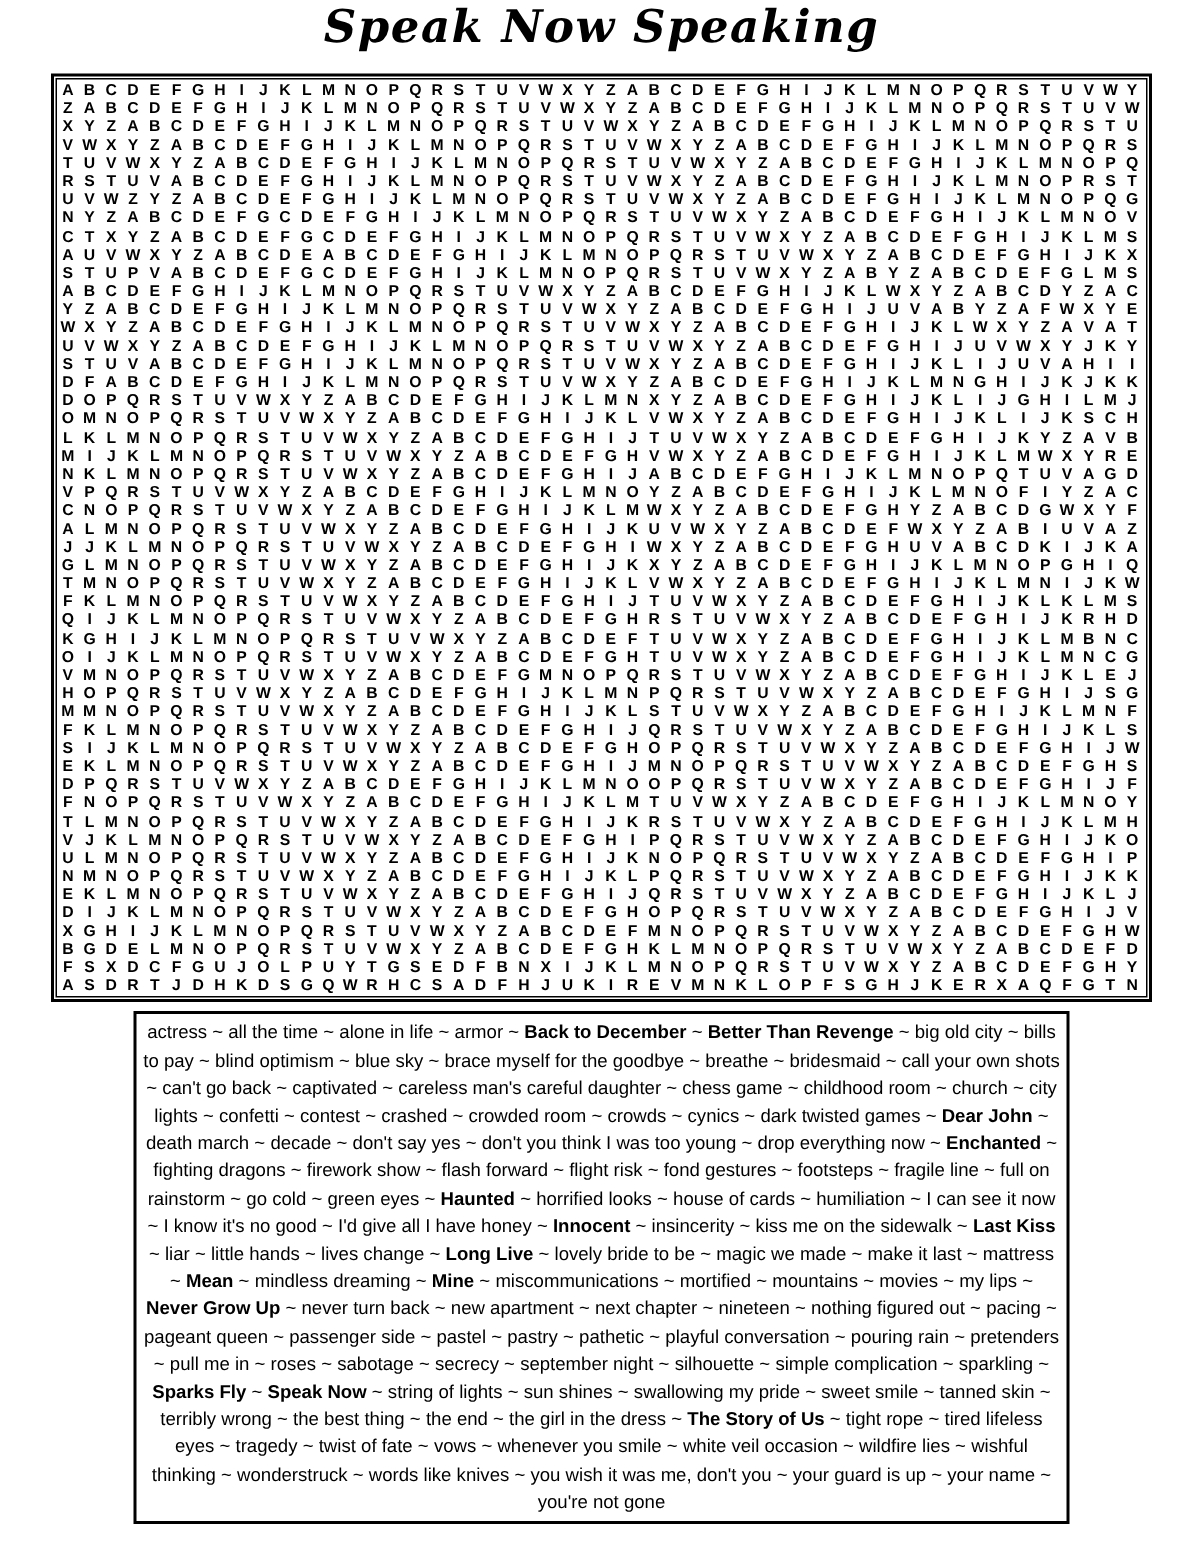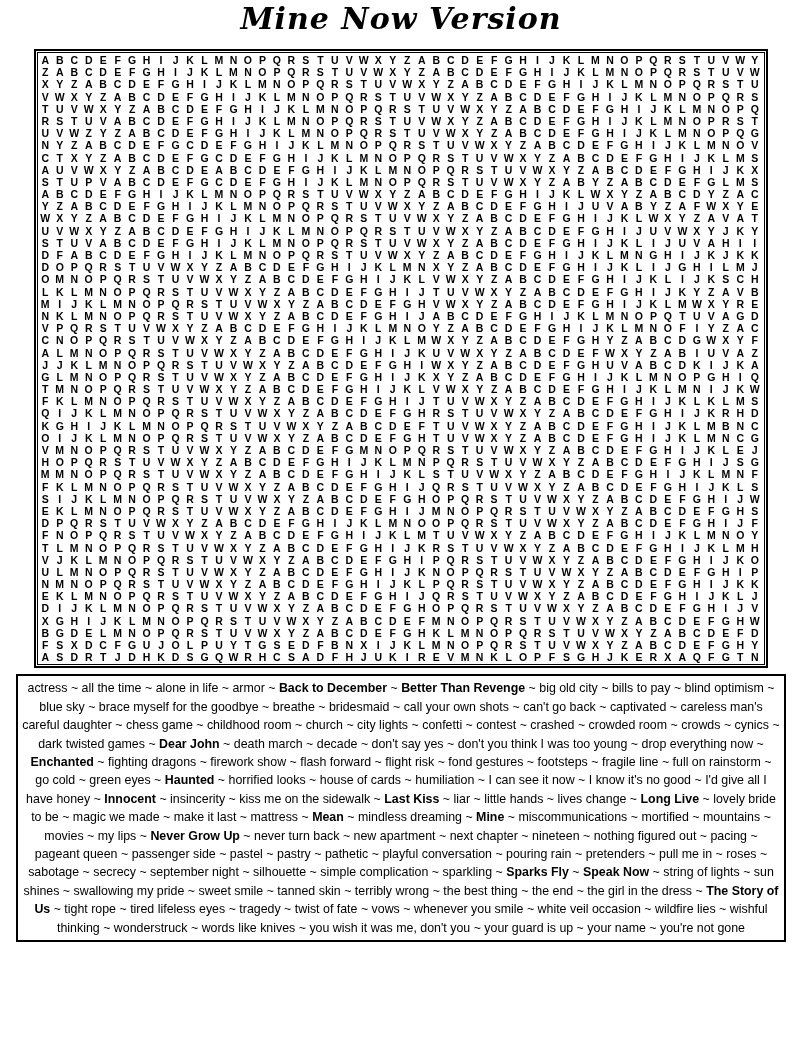--- a/index.html
+++ b/index.html
@@ -41,40 +41,40 @@
   }
   .grid-cell {
     font-family: "Liberation Sans", sans-serif;
     font-weight: 700;
     font-size: 10.5px;
     line-height: 12.2px;
     text-align: center;
   }
 
   .wordlist-box {
-    width: 770px;
+    width: 624px;
     margin: 6px auto 0 auto;
     border: 2px solid #000;
     padding: 3px 4px;
     box-sizing: border-box;
   }
   .wordlist-text {
     margin: 0;
     text-align: center;
     font-size: 12.4px;
     line-height: 18.4px;
     font-family: "Liberation Sans", sans-serif;
   }
   .entry.bold { font-weight: 700; }
 </style>
 </head>
 <body>
 
 <div class="page">
-  <h2 class="subtitle">Mine Now Version</h2>
+  <h2 class="subtitle">Speak Now Speaking</h2>
 
   <div class="grid-outer">
     <div class="grid-inner">
         <div class="grid-row">
           <span class="grid-cell">A</span>
           <span class="grid-cell">B</span>
           <span class="grid-cell">C</span>
           <span class="grid-cell">D</span>
           <span class="grid-cell">E</span>
           <span class="grid-cell">F</span>

